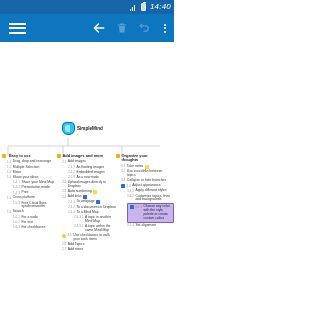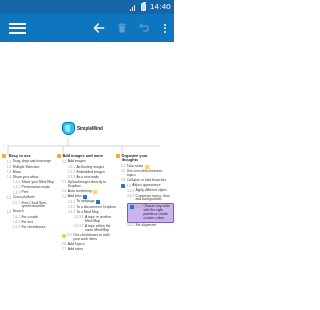--- a/index.html
+++ b/index.html
@@ -2,21 +2,21 @@
 <html><head>
 <meta charset="utf-8">
 <style>
   * { margin:0; padding:0; box-sizing:border-box; }
   html,body { width:174px; height:310px; overflow:hidden; background:#ffffff;
     font-family:"Liberation Sans", sans-serif; }
 
   
   .statusbar {
     height:14px; background:#1565a8; display:flex; align-items:center;
-    justify-content:flex-end; padding:0 3px; gap:4px;
+    justify-content:flex-end; padding:0 3px; gap:4px;font-style:italic;
   }
   .sb-sig { width:7px; height:7px; position:relative; }
   .sb-sig i { position:absolute; bottom:0; width:1px; background:#e8eef3; }
   .sb-sig i:nth-child(1){ left:0; height:2px; }
   .sb-sig i:nth-child(2){ left:2px; height:4px; }
   .sb-sig i:nth-child(3){ left:4px; height:6px; }
   .sb-bat { width:5px; height:8px; border:1px solid #e8eef3; border-radius:1px;
     position:relative; background:#cfe0ec; }
   .sb-bat:before { content:""; position:absolute; top:-2px; left:1px; width:3px;
     height:1px; background:#e8eef3; }

